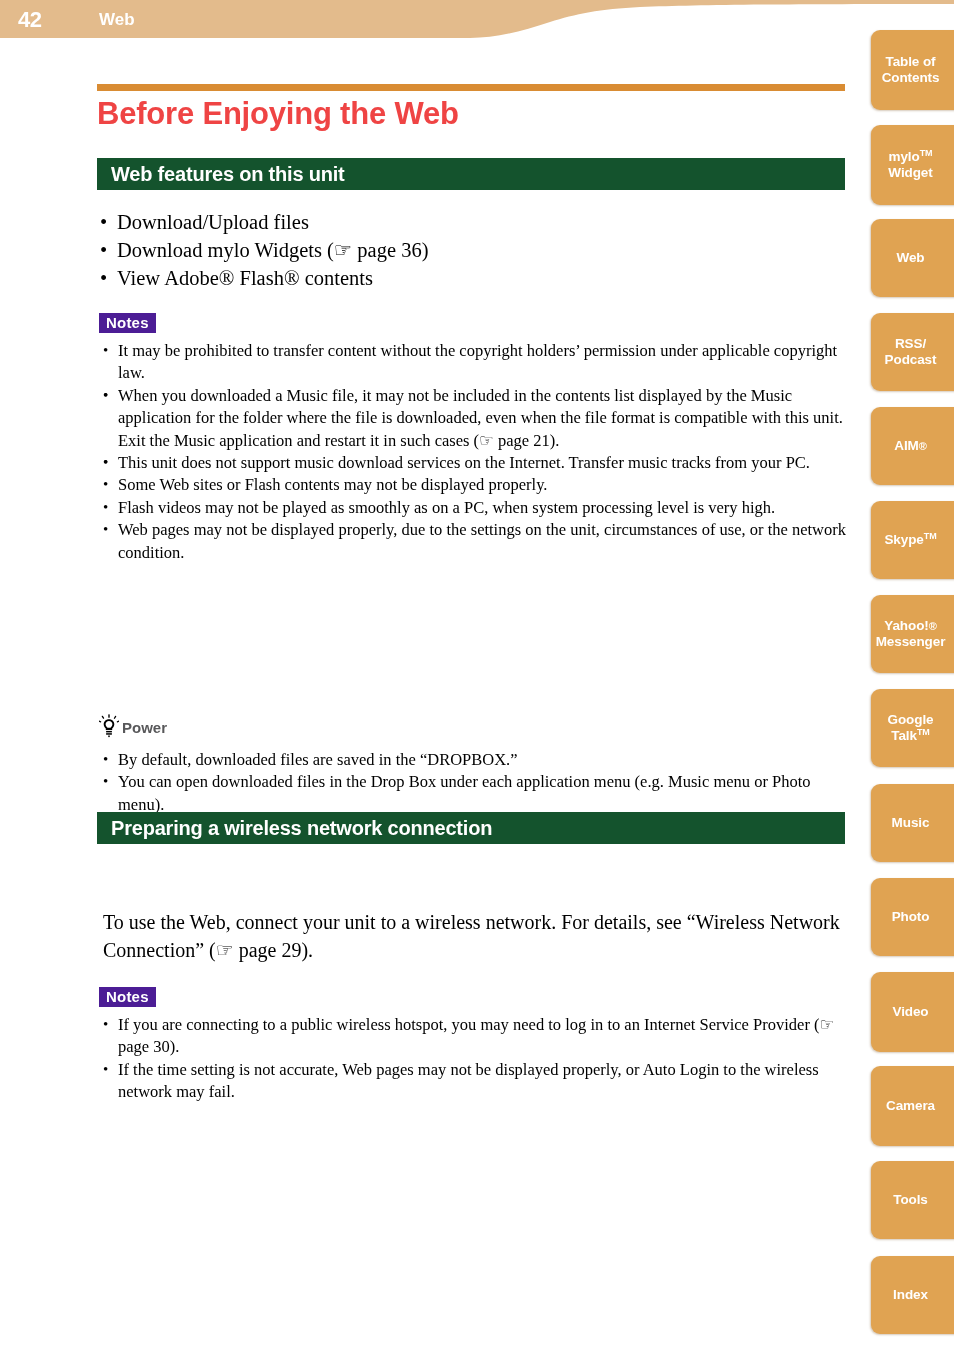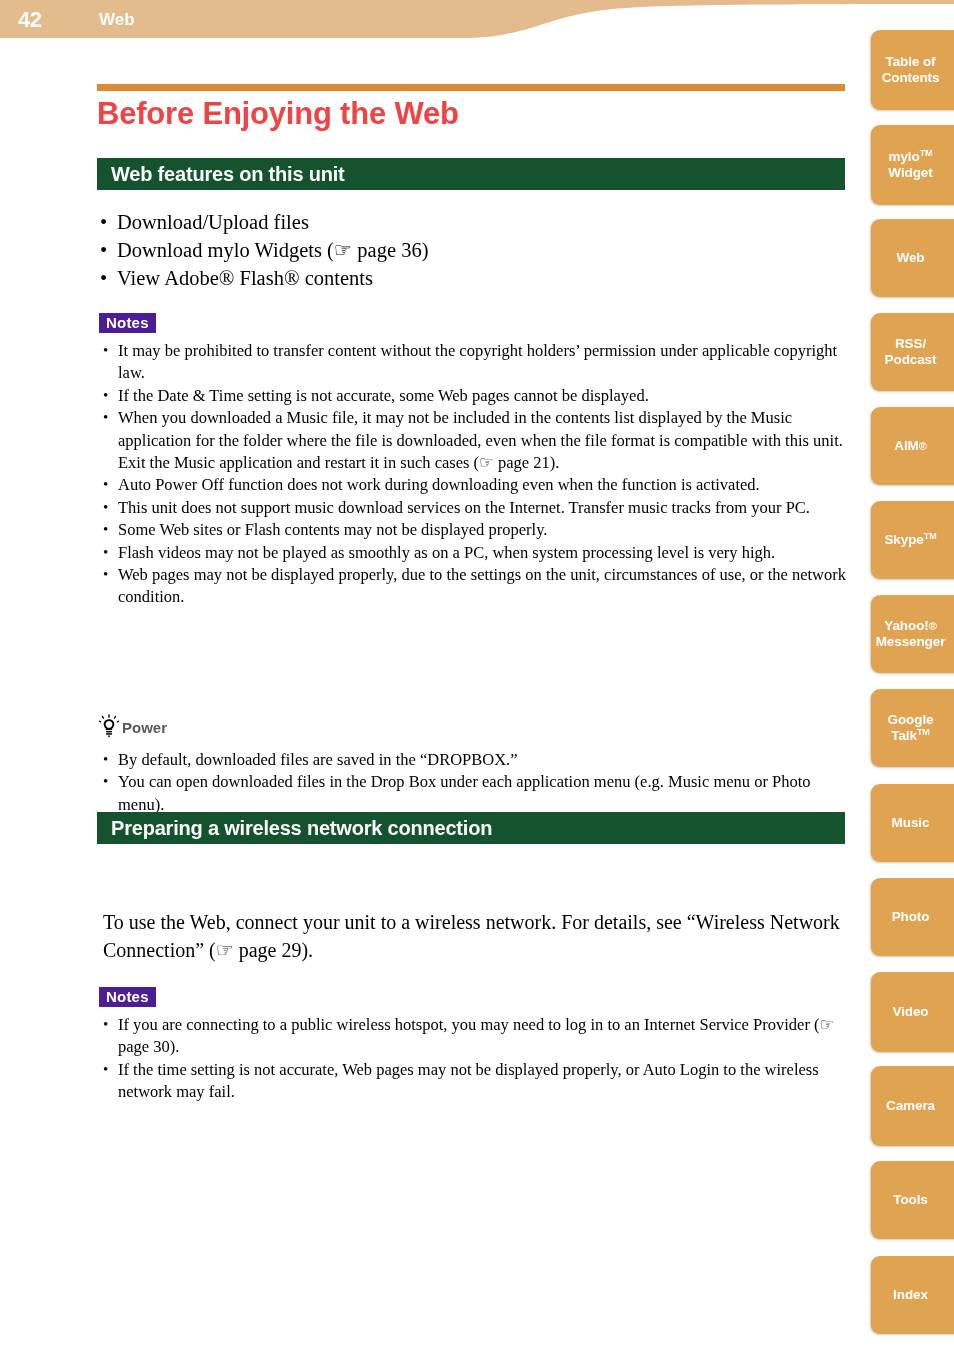--- a/index.html
+++ b/index.html
@@ -230,23 +230,23 @@
 <div class="feature-list" id="feature-list">
     <div class="li"><span class="bullet">•</span><span>Download/Upload files</span></div>
     <div class="li"><span class="bullet">•</span><span>Download mylo Widgets (☞ page 36)</span></div>
     <div class="li"><span class="bullet">•</span><span>View Adobe® Flash® contents</span></div>
   </div>
 
 <div class="notes-badge" id="notes-badge-1">Notes</div>
 
 <div class="note-list" id="note-list-1">
     <div class="li"><span class="bullet">•</span><span>It may be prohibited to transfer content without the copyright holders’ permission under applicable copyright law.</span></div>
-    <div class="li"><span class="bullet">•</span><span>If the Date &amp; Time setting is not accurate, some Web pages cannot be displayed.</span></div>
+    <div class="li"><span class="bullet">•</span></div>
     <div class="li"><span class="bullet">•</span><span>When you downloaded a Music file, it may not be included in the contents list displayed by the Music application for the folder where the file is downloaded, even when the file format is compatible with this unit. Exit the Music application and restart it in such cases (☞ page 21).</span></div>
-    <div class="li"><span class="bullet">•</span><span>Auto Power Off function does not work during downloading even when the function is activated.</span></div>
+    <div class="li"><span class="bullet">•</span></div>
     <div class="li"><span class="bullet">•</span><span>This unit does not support music download services on the Internet. Transfer music tracks from your PC.</span></div>
     <div class="li"><span class="bullet">•</span><span>Some Web sites or Flash contents may not be displayed properly.</span></div>
     <div class="li"><span class="bullet">•</span><span>Flash videos may not be played  as smoothly as on a PC, when system processing level is very high.</span></div>
     <div class="li"><span class="bullet">•</span><span>Web pages may not be displayed properly, due to the settings on the unit, circumstances of use, or the network condition.</span></div>
   </div>
 
 <div class="hints-header">
   <svg width="20" height="24" viewBox="0 0 20 24" xmlns="http://www.w3.org/2000/svg">
     <g fill="#000000">
       <path d="M10 5.2 C6.9 5.2 4.7 7.4 4.7 10.2 C4.7 12.1 5.8 13.4 6.8 14.5 L6.8 16.1 L13.2 16.1 L13.2 14.5 C14.2 13.4 15.3 12.1 15.3 10.2 C15.3 7.4 13.1 5.2 10 5.2 Z M10 7.0 C11.9 7.0 13.4 8.4 13.4 10.2 C13.4 11.4 12.6 12.4 11.7 13.4 L11.4 13.8 L8.6 13.8 L8.3 13.4 C7.4 12.4 6.6 11.4 6.6 10.2 C6.6 8.4 8.1 7.0 10 7.0 Z"></path>

